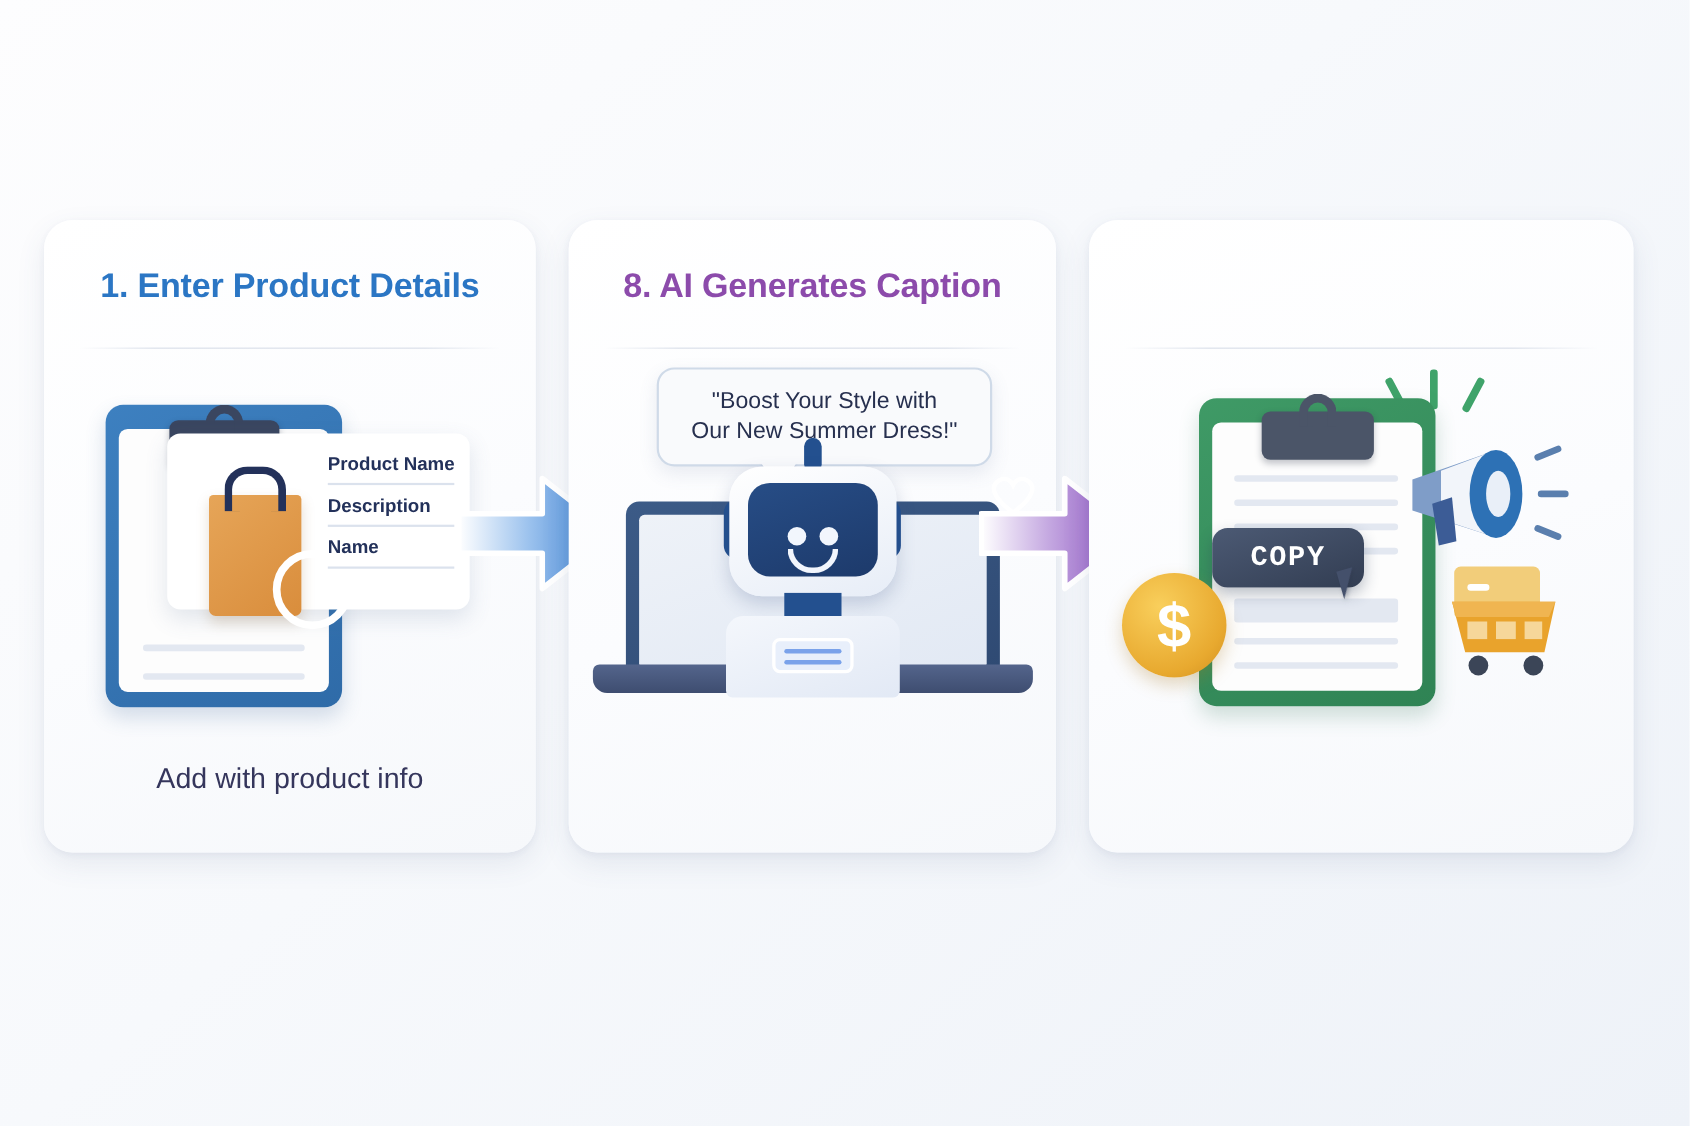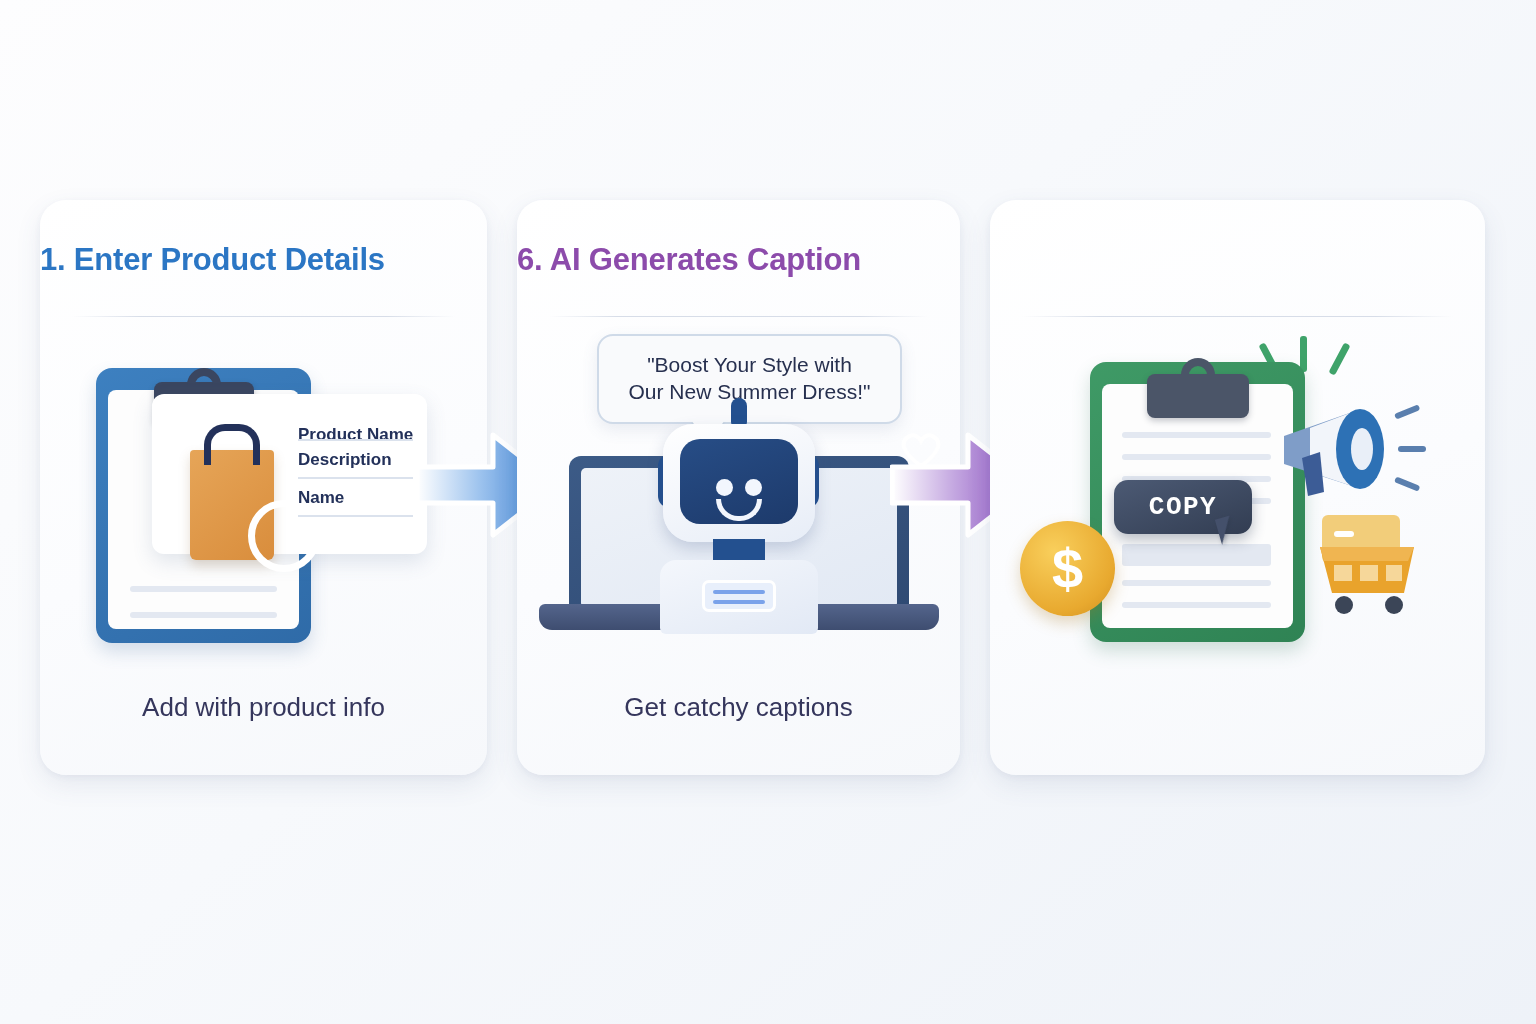--- a/index.html
+++ b/index.html
@@ -19,20 +19,21 @@
     background:linear-gradient(160deg,#ffffff 0%,#fbfcfe 55%,#f6f8fb 100%);
     border-radius:26px;
     box-shadow:0 10px 26px rgba(70,90,130,.10), 0 2px 6px rgba(70,90,130,.06);
   }
   #card1 { left:40px;  width:447px; }
   #card2 { left:517px; width:443px; }
   #card3 { left:990px; width:495px; }
 
   .card-title {
     position:absolute; left:0; right:0; top:42px;
+    text-align:center;
     font-size:31px; font-weight:bold;
     letter-spacing:-.2px;
     white-space:nowrap;
   }
   #card1 .card-title { color:#2b76c4; }
   #card2 .card-title { color:#8c4bab; }
   #card3 .card-title { color:#2e8b57; }
   .title-emoji { font-size:28px; }
 
   .divider {
@@ -171,21 +172,21 @@
     position:absolute; left:50%; transform:translateX(-50%); top:12px;
     width:102px; height:44px; background:#4b5568; border-radius:8px;
     box-shadow:0 3px 6px rgba(30,40,60,.25);
   }
   .clip-ring-g {
     position:absolute; left:50%; transform:translateX(-50%); top:-16px;
     width:34px; height:30px; border:8px solid #4b5568;
     border-bottom:none; border-radius:17px 17px 0 0;
   }
   .copy-btn {
-    position:absolute; left:24px; top:118px; width:138px; height:54px;
+    position:absolute; left:12px; top:118px; width:138px; height:54px;
     background:linear-gradient(160deg,#4c5a74,#323d52);
     border:3px solid #2b3purple; border-radius:14px;
     display:flex; align-items:center; justify-content:center;
     color:#ffffff; font-size:26px; font-weight:bold; letter-spacing:1.5px;
     font-family:"Liberation Mono", monospace;
     box-shadow:0 6px 14px rgba(40,55,80,.32);
   }
   .cursor {
     position:absolute; left:128px; top:154px; width:0;height:0;
     border-left:15px solid #44506b; border-right:9px solid transparent;
@@ -226,21 +227,21 @@
         </div>
         <div class="clip-top">
           <div class="clip-ring"></div>
         </div>
       </div>
 
       <div class="form-card">
         <div class="bag">
           <div class="bag-circle"></div>
         </div>
-        <div class="field" style="top:18px;margin-top:13px;">Product Name</div>
+        <div class="field" style="top:18px;">Product Name</div>
         <div class="field-rule" style="top:45px;"></div>
         <div class="field" style="top:56px;">Description</div>
         <div class="field-rule" style="top:83px;"></div>
         <div class="field" style="top:94px;">Name</div>
         <div class="field-rule" style="top:121px;"></div>
       </div>
     </div>
 
     <div class="caption">Add with product info</div>
   </div>
@@ -250,21 +251,21 @@
       <linearGradient id="g1" x1="0" y1="0" x2="1" y2="0">
         <stop offset="0%" stop-color="#ffffff"></stop>
         <stop offset="45%" stop-color="#9dc3ee"></stop>
         <stop offset="100%" stop-color="#2f78cf"></stop>
       </linearGradient>
     </defs>
     <path d="M2 42 L78 42 L78 10 L142 60 L78 110 L78 78 L2 78 Z" fill="url(#g1)" stroke="#ffffff" stroke-width="5" stroke-linejoin="round"></path>
   </svg>
 
   <div class="card" id="card2">
-    <div class="card-title">6. AI Generates Caption</div>
+    <div class="card-title">8. AI Generates Caption</div>
     <div class="divider"></div>
 
     <div class="art">
       <div class="bubble">
         <div>"Boost Your Style with</div>
         <div>Our New Summer Dress!"</div>
       </div>
       <div class="bubble-tail"></div>
 
       <div class="laptop-screen">
@@ -289,21 +290,20 @@
       <div class="bot-panel">
         <i style="top:7px;"></i>
           <i style="top:17px;"></i>
       </div>
 
       <svg style="position:absolute;right:16px;top:92px;width:46px;height:42px;" viewBox="0 0 46 42">
         <path d="M23 38 C4 24 2 14 10 9 C16 5 21 9 23 13 C25 9 30 5 36 9 C44 14 42 24 23 38 Z" fill="none" stroke="#ffffff" stroke-width="4"></path>
       </svg>
     </div>
 
-    <div class="caption">Get catchy captions</div>
   </div>
 
   <svg class="arrow" id="arrow2" viewBox="0 0 145 120">
     <defs>
       <linearGradient id="g2" x1="0" y1="0" x2="1" y2="0">
         <stop offset="0%" stop-color="#ffffff"></stop>
         <stop offset="45%" stop-color="#c3a6e0"></stop>
         <stop offset="100%" stop-color="#8343bc"></stop>
       </linearGradient>
     </defs>

